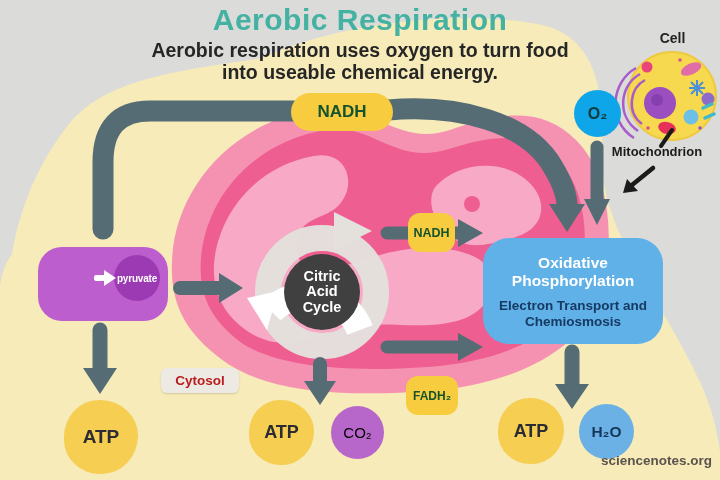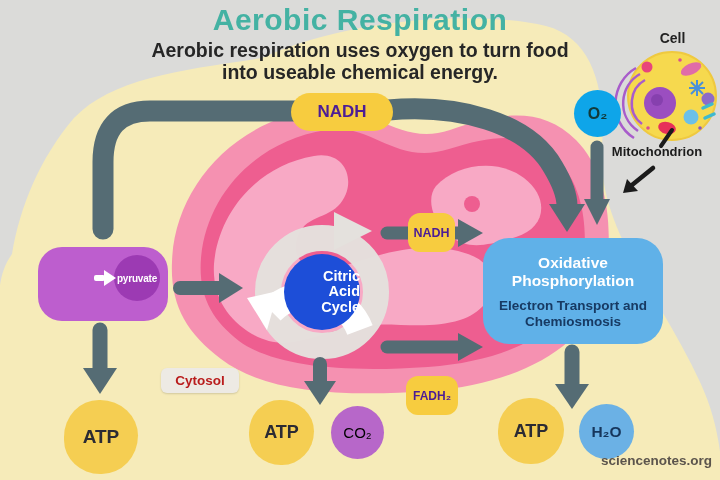--- a/index.html
+++ b/index.html
@@ -5,32 +5,32 @@
   html,body{margin:0;padding:0;background:#9a9a9a;}
   body{font-family:"Liberation Sans","DejaVu Sans",sans-serif;}
   .stage{position:relative;width:720px;height:480px;overflow:hidden;background:#DBDBD9;}
   .abs{position:absolute;}
   .ctr{display:flex;align-items:center;justify-content:center;text-align:center;}
   svg{display:block;}
   
   .title{left:0;right:0;top:3px;font-size:30px;font-weight:800;color:#44B2A3;text-align:center;letter-spacing:.5px;}
   .sub{left:0;right:0;text-align:center;font-size:19.5px;font-weight:800;color:#262626;}
   
-  .pill{background:#F7CC3F;border-radius:20px;color:#4c1d95;font-weight:800;}
+  .pill{background:#F7CC3F;border-radius:20px;color:#14532d;font-weight:800;}
   .nadh-top{left:291px;top:93px;width:102px;height:38px;font-size:17px;}
   .o2{left:574px;top:90px;width:47px;height:47px;border-radius:50%;background:#0ea5e9;color:#123A3A;font-weight:800;font-size:16px;}
   .mini{border-radius:12px;font-size:12.5px;}
   .nadh-mid{left:408px;top:213px;width:47px;height:39px;}
   .fadh{left:406px;top:328px;width:52px;height:39px;font-size:12px;margin-top:48px;}
   
   .glyc{left:38px;top:247px;width:130px;height:74px;background:#BD5ECE;border-radius:24px;}
   .gcirc{width:46px;height:46px;border-radius:50%;background:#9C3AB3;color:#fff;font-weight:700;font-size:10px;letter-spacing:-.2px;}
   .glyc-label{left:0;right:0;bottom:4px;text-align:center;color:#fff;font-weight:800;font-size:16.5px;}
   
-  .citric{left:284px;top:254px;width:76px;height:76px;border-radius:50%;background:#1d4ed8;color:#fff;font-weight:800;font-size:14.5px;line-height:15.5px;flex-direction:column;align-items:flex-end;}
+  .citric{left:284px;top:254px;width:76px;height:76px;border-radius:50%;background:#404040;color:#fff;font-weight:800;font-size:14.5px;line-height:15.5px;flex-direction:column;}
   
   .oxphos{left:483px;top:238px;width:180px;height:106px;background:#60B1E8;border-radius:26px;flex-direction:column;padding-top:2px;box-sizing:border-box;}
   .oxphos .t{color:#fff;font-weight:800;font-size:15.5px;line-height:18px;width:150px;text-align:center;}
   .oxphos .s{color:#173A63;font-weight:800;font-size:13.5px;line-height:16px;width:156px;text-align:center;margin-top:8px;}
   
   .blob{background:#F5CE52;border-radius:48% 52% 50% 50%/51% 49% 53% 47%;color:#2B2B33;font-weight:800;}
   .atp1{left:64px;top:400px;width:74px;height:74px;font-size:19px;}
   .atp2{left:249px;top:400px;width:65px;height:65px;font-size:18px;}
   .atp3{left:498px;top:398px;width:66px;height:66px;font-size:18px;}
   .co2{left:331px;top:406px;width:53px;height:53px;border-radius:50%;background:#B767C9;color:#000000;font-weight:400;font-size:15px;}

